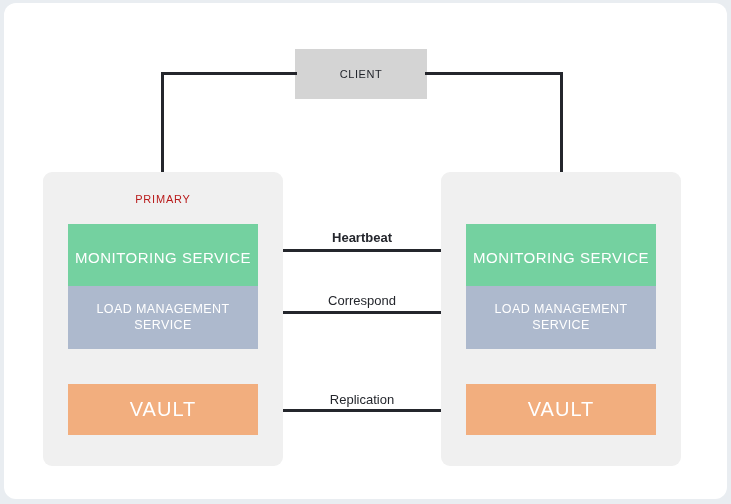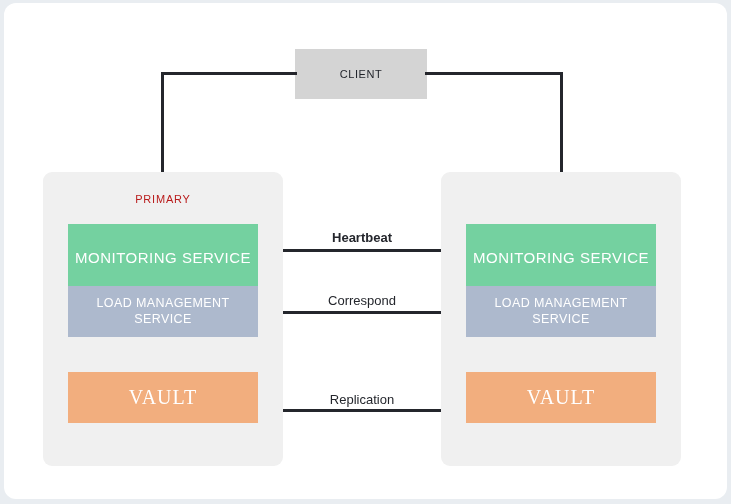--- a/index.html
+++ b/index.html
@@ -83,32 +83,31 @@
   }
   .service.monitoring {
     top: 52px;
     height: 68px;
     background: #74d1a0;
     font-size: 15px;
     letter-spacing: 0.5px;
   }
   .service.loadmgmt {
     top: 114px;
-    height: 51px;
+    height: 63px;
     background: #adb9cd;
     font-size: 12.5px;
     letter-spacing: 0.4px;
   }
   .service.vault {
-    top: 200px;
+    top: 212px;
     height: 51px;
     background: #f2ae7e;
     font-size: 20px;
     letter-spacing: 1px;
-    font-family: Liberation Serif, serif;
   }
   
   .link-label {
     position: absolute;
     width: 160px;
     text-align: center;
     font-size: 13px;
     color: #24262c;
   }
   #label-heartbeat   { left: 278px; top: 227px; font-weight: bold; }

